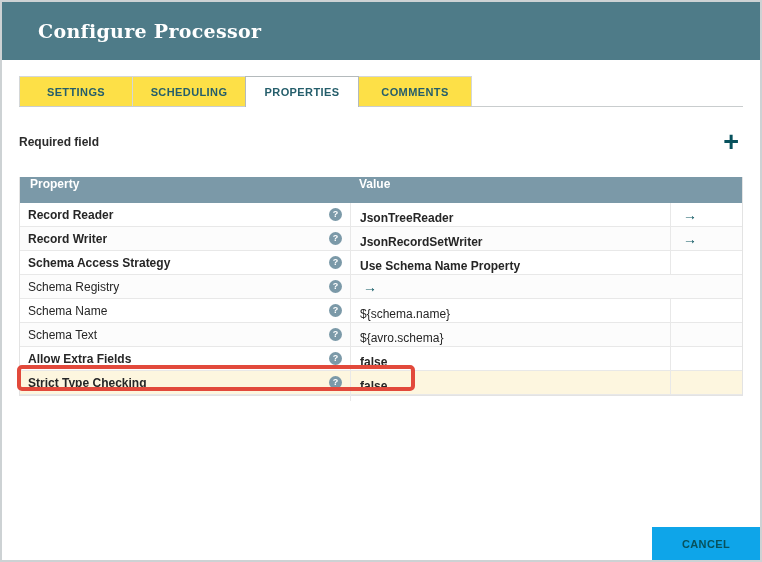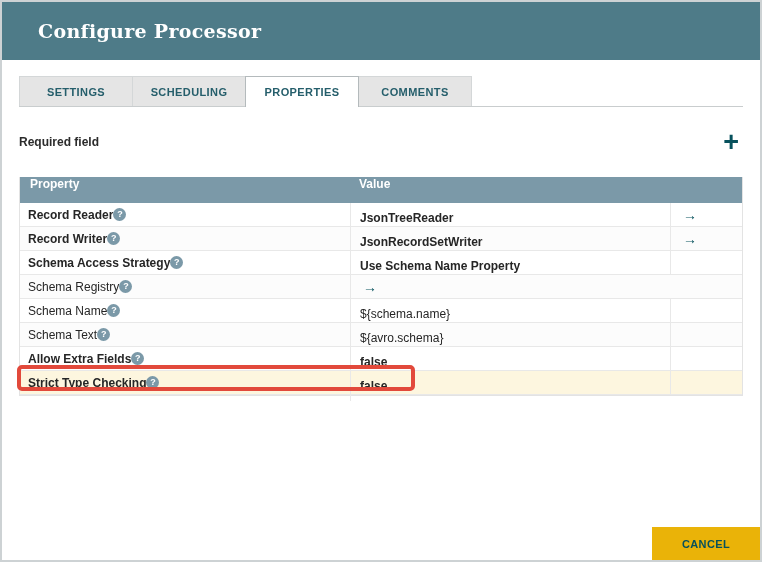--- a/index.html
+++ b/index.html
@@ -15,21 +15,21 @@
     letter-spacing:0.3px;
   }
   .content { position:relative; height:467px; }
   .tabs-row {
     display:flex; margin:16px 17px 0 17px; border-bottom:1px solid #c9cdce;
     height:31px; align-items:flex-end;
   }
   .tab {
     width:114px; height:30px; margin-right:-1px;
     border:1px solid #d4d7d8; border-bottom:none;
-    background:#e5e5e5; color:#255e6b;
+    background:#fde047; color:#255e6b;
     font-size:11px; font-weight:bold; letter-spacing:0.4px;
     display:flex; align-items:center; justify-content:center;
     cursor:pointer;
   }
   .tab.active {
     background:#fff; border-color:#b4babc; height:31px; margin-bottom:-1px;
     position:relative; z-index:2;
   }
   .required-row {
     display:flex; align-items:center; justify-content:space-between;
@@ -48,21 +48,21 @@
   .hcell.hprop { width:330px; padding-left:10px; }
   .hcell.hval  { width:320px; padding-left:9px; }
   .hcell.hgoto { flex:1; }
   .trow {
     display:flex; height:24px; border-bottom:1px solid #e8e8e8;
     position:relative; background:#fff; font-size:12px; color:#262626;
   }
   .trow:nth-child(even) { background:#fcfcfc; }
   .trow.highlighted, .trow.highlighted:nth-child(even) { background:#fdf6df; }
   .cell { display:flex; align-items:center; }
-  .cell.prop { width:330px; padding:0 8px; justify-content:flex-start; }
+  .cell.prop { width:330px; padding:0 8px; justify-content:space-between; }
   .cell.val  { width:320px; padding:15px 9px; border-left:1px solid #e8e8e8; }
   .cell.goto { flex:1; border-left:1px solid #e8e8e8; padding-left:12px; }
   .trow.required .plabel, .trow.required .vlabel { font-weight:bold; }
   .help {
     width:13px; height:13px; border-radius:50%; background:#7b99a8; color:#fff;
     font-size:9px; font-weight:bold; line-height:13px; text-align:center;
     flex:0 0 13px; cursor:pointer;
   }
   .arrow { color:#07515c; font-weight:bold; font-size:14px; cursor:pointer; }
   .annotation {
@@ -70,21 +70,21 @@
     width:398px; height:26px; border:4px solid var(--ann,#e2493b);
     border-radius:5px; z-index:4; pointer-events:none;
   }
   .footer {
     position:absolute; right:0; bottom:0; display:flex;
   }
   .btn {
     height:33px; border:none; font-size:11px; font-weight:bold;
     letter-spacing:0.4px; cursor:pointer;
   }
-  .btn.cancel { width:108px; background:#eab308; color:#07515c; }
+  .btn.cancel { width:108px; background:#0ea5e9; color:#07515c; }
   .btn.apply  { width:106px; background:var(--teal,#4e7b88); color:#fff; }
 </style>
 </head>
 <body>
 
 <div class="dialog">
 
   <div class="titlebar">
     <span>Configure Processor</span>
   </div>

